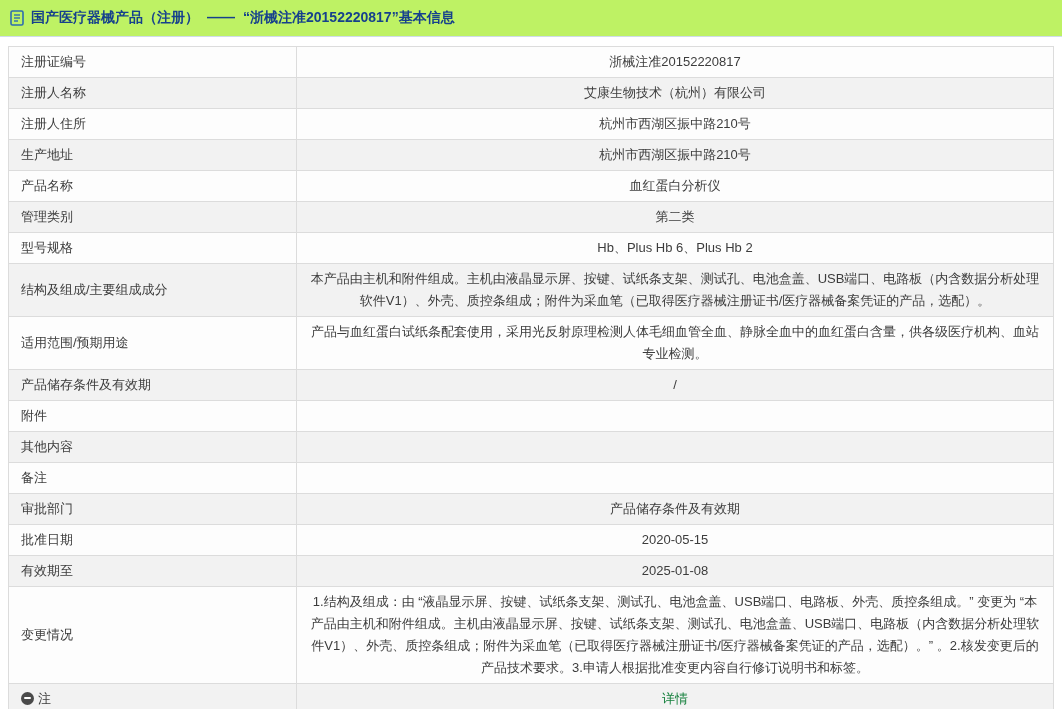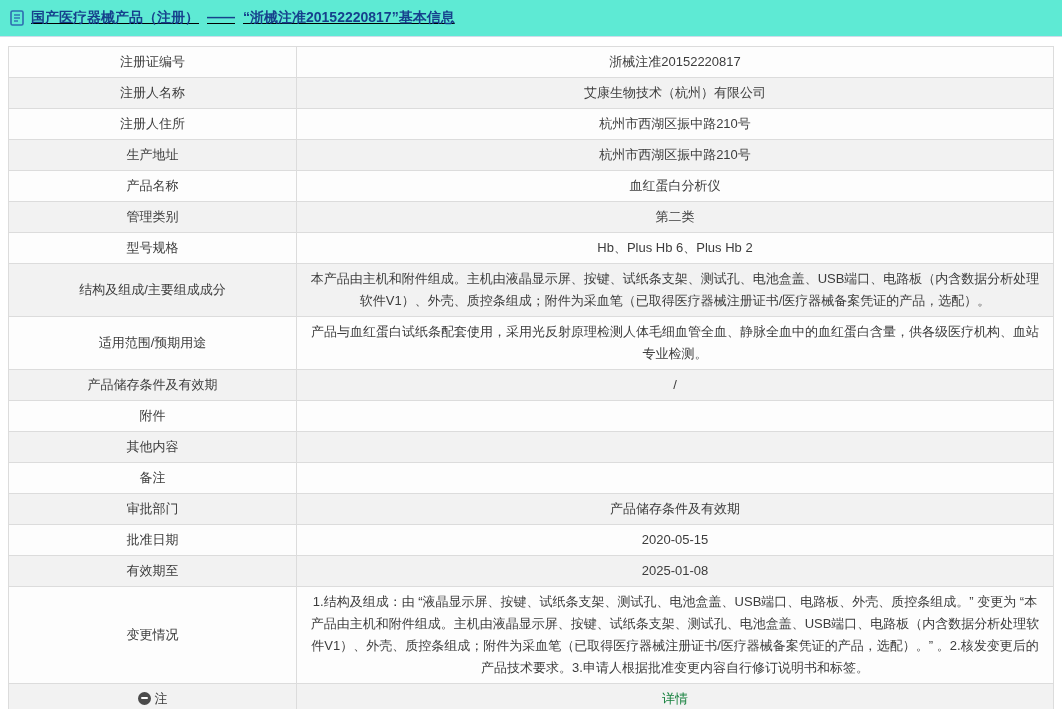--- a/index.html
+++ b/index.html
@@ -10,26 +10,25 @@
     font-family: "Liberation Sans", "DejaVu Sans", sans-serif;
   }
   .page {
     width: 1062px;
     min-height: 701px;
     background: #ffffff;
   }
   
   .header-bar {
     height: 37px;
-    background: #5eead4;
+    background: #bef264;
     display: flex;
     align-items: center;
     padding: 14px 10px;
     border-bottom: 1px solid #cfdcea;
-    text-decoration: underline;
   }
   .doc-icon {
     display: inline-flex;
     width: 14px;
     height: 16px;
     margin-right: 7px;
     flex: 0 0 auto;
   }
   .doc-icon svg { display: block; }
   .page-title {
@@ -50,21 +49,21 @@
     border: 1px solid #dcdcdc;
     font-size: 13px;
     line-height: 22px;
     padding: 4px 12px;
     color: #3c3c3c;
     vertical-align: middle;
     word-break: break-all;
   }
   col.c1 { width: 288px; }
   td.label-cell {
-    text-align: center;
+    text-align: left;
     color: #444444;
     white-space: nowrap;
   }
   td.value-cell { text-align: center; }
   tr.row-odd  td { background: #fdfdfd; }
   tr.row-even td { background: #f2f2f2; margin-left: 40px; }
   a.detail-link {
     color: #15803d;
     text-decoration: none;
     cursor: pointer;

